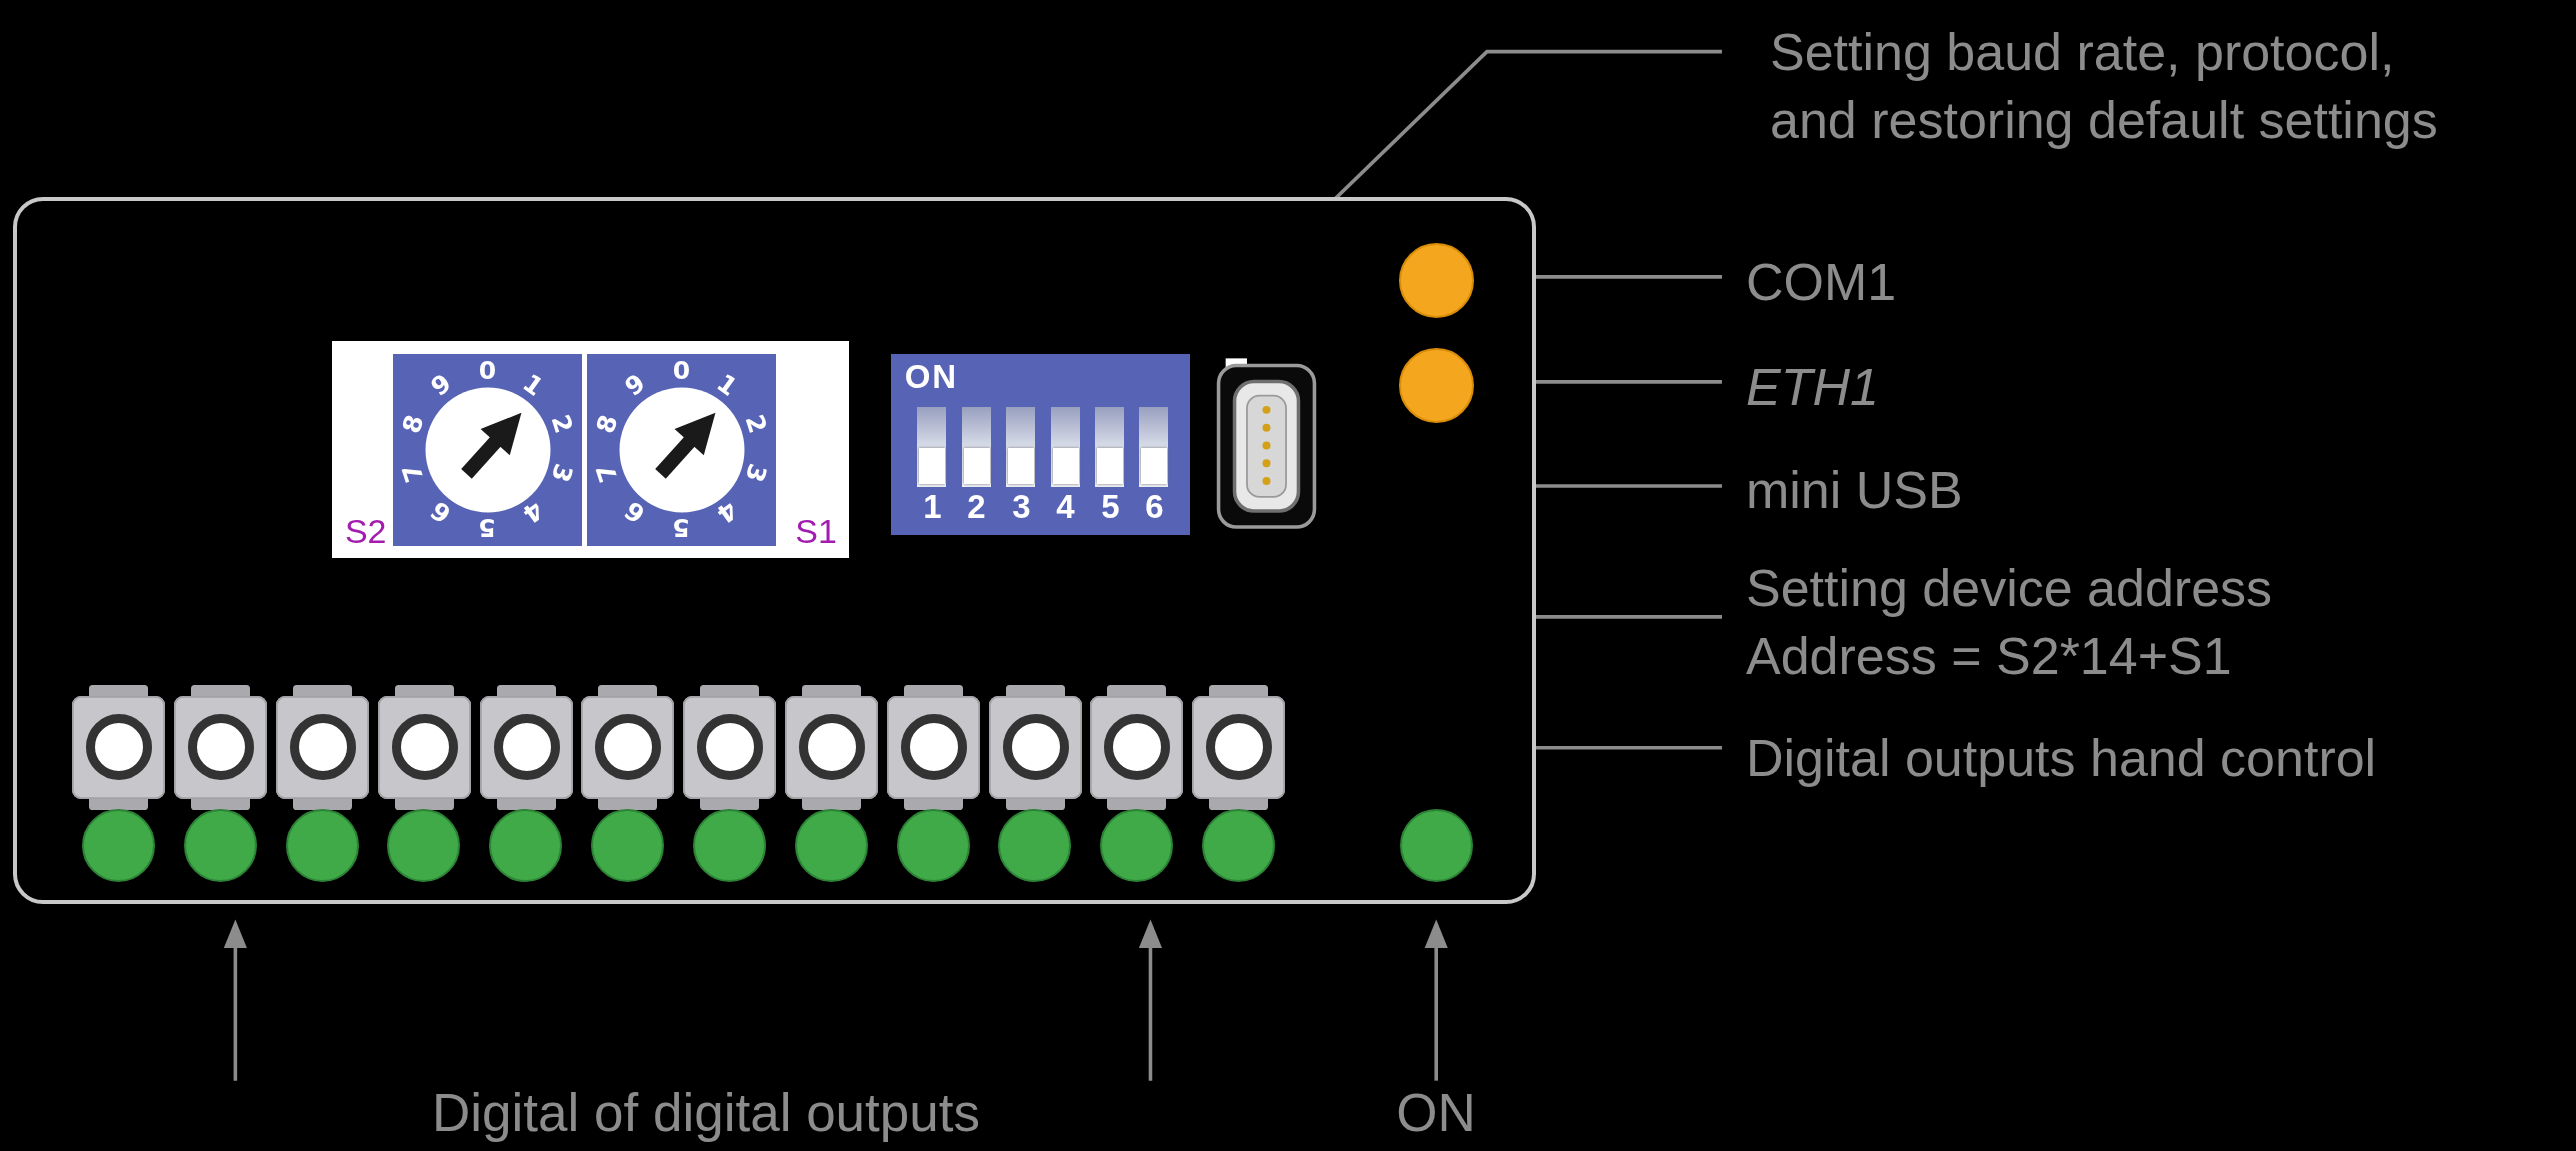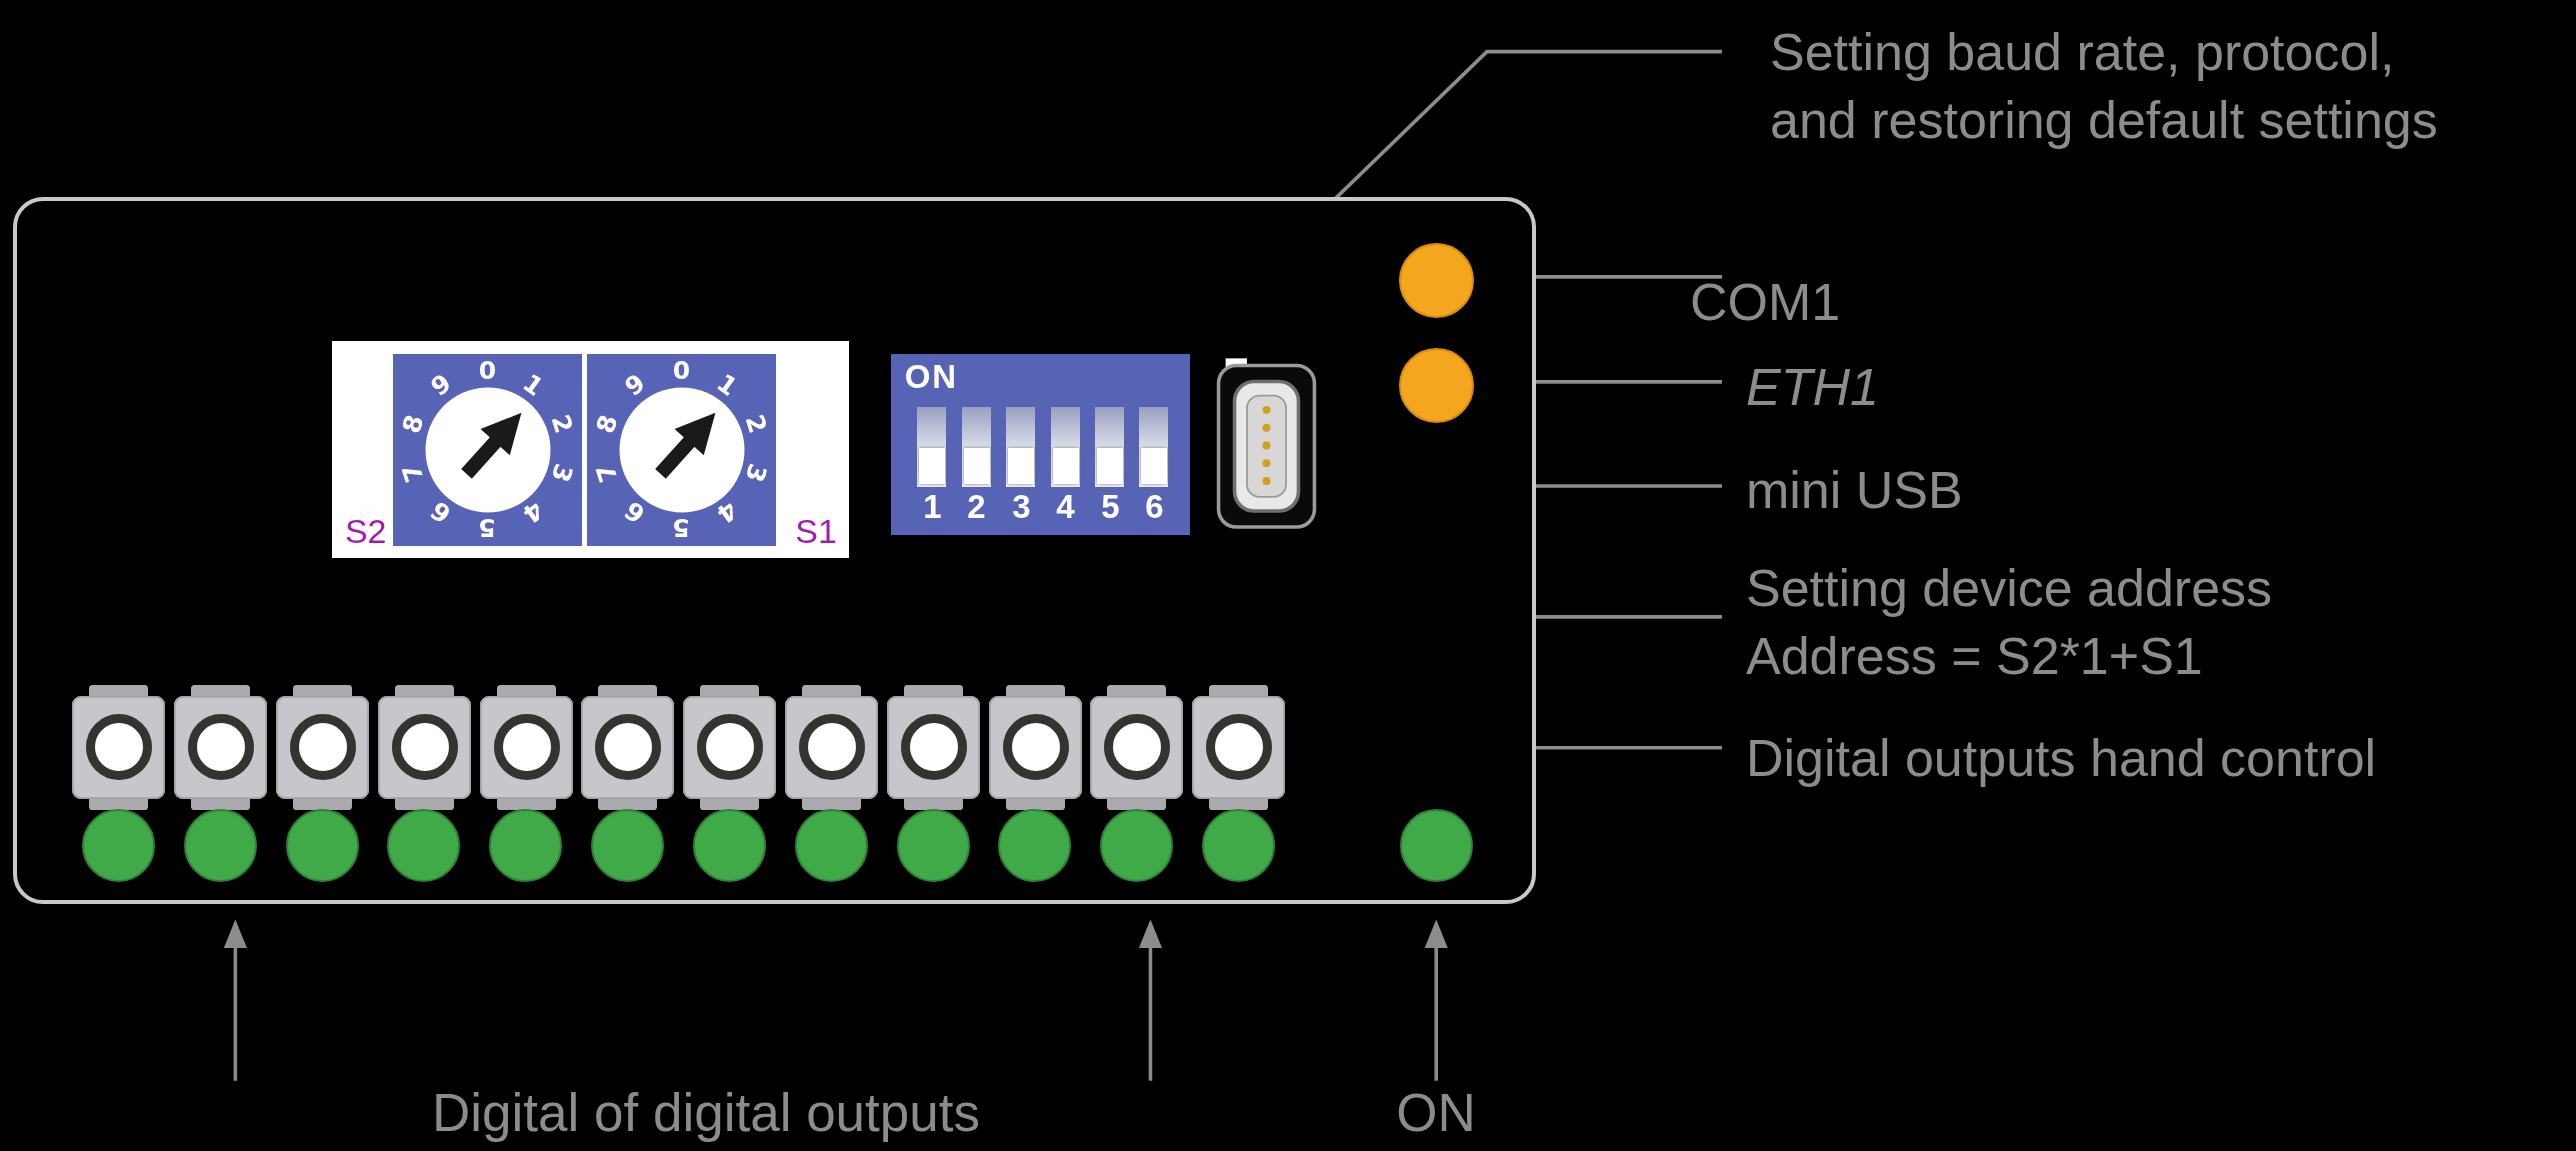--- a/index.html
+++ b/index.html
@@ -66,21 +66,21 @@
     border-radius:9px;box-shadow:inset 0 0 0 1.8px #a2a2a6;
   }
   .pbtn .dot{
     position:absolute;left:50%;top:62px;transform:translate(-50%,-50%);
     width:48px;height:48px;border-radius:50%;background:#ffffff;border:9px solid #333333;
   }
 
   
   .lbl{position:absolute;color:#8c8c8c;font-size:52px;line-height:68px;white-space:nowrap;}
   .lbl.baud{left:1746px;top:18px;margin-left:24px;}
-  .lbl.com1{left:1690px;top:248px;margin-top:20px;}
+  .lbl.com1{left:1746px;top:248px;}
   .lbl.eth1{left:1746px;top:353px;font-style:italic;}
   .lbl.usb-l{left:1746px;top:456px;}
   .lbl.addr{left:1746px;top:554px;}
   .lbl.hand{left:1746px;top:724px;}
   .lbl.status{left:706px;top:1079px;transform:translateX(-50%);font-size:53px;}
   .lbl.on-l{left:1436px;top:1079px;transform:translateX(-50%);font-size:53px;}
 </style>
 </head>
 <body>
 
@@ -292,20 +292,20 @@
 
   <div class="lbl baud">
     <div>Setting baud rate, protocol,</div>
     <div>and restoring default settings</div>
   </div>
   <div class="lbl com1">COM1</div>
   <div class="lbl eth1">ETH1</div>
   <div class="lbl usb-l">mini USB</div>
   <div class="lbl addr">
     <div>Setting device address</div>
-    <div>Address = S2*1+S1</div>
+    <div>Address = S2*14+S1</div>
   </div>
   <div class="lbl hand">Digital outputs hand control</div>
 
   <div class="lbl status">Digital of digital outputs</div>
   <div class="lbl on-l">ON</div>
 </div>
 
 
 </body></html>

